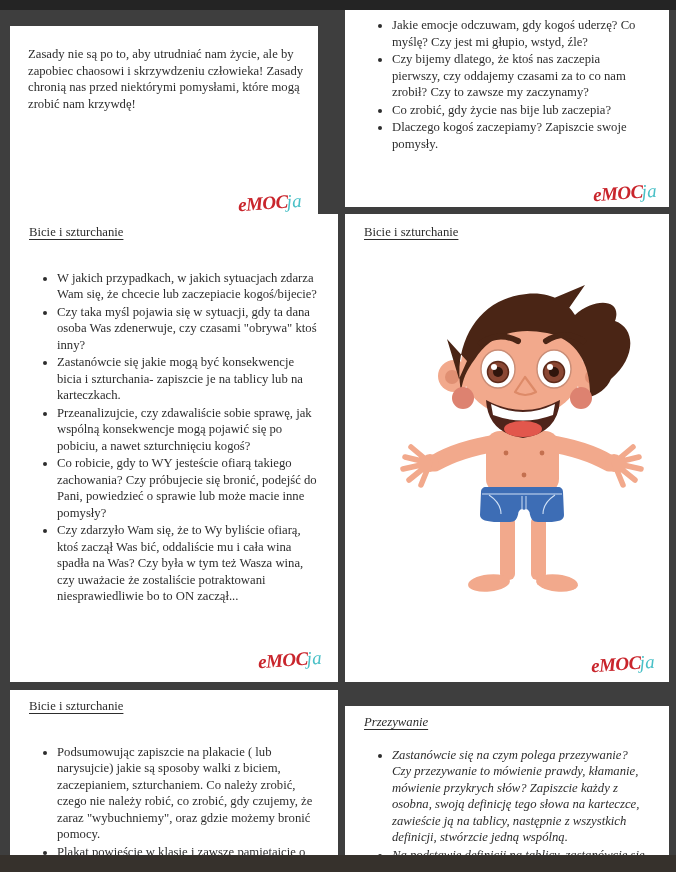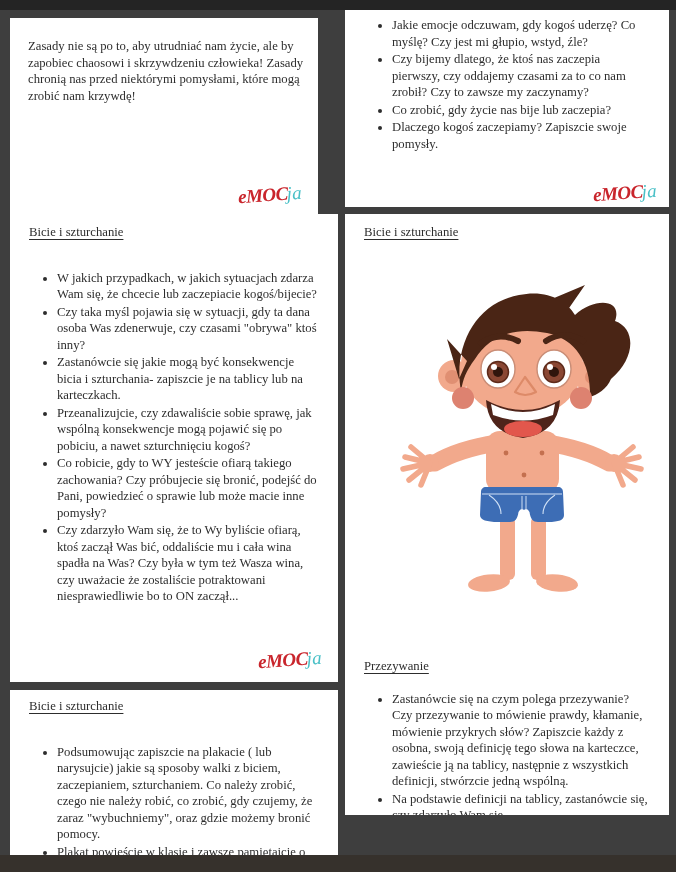--- a/index.html
+++ b/index.html
@@ -4,26 +4,26 @@
 <style>
   html,body{margin:0;padding:0;}
   body{width:676px;height:872px;overflow:hidden;background:#3e3e3e;}
   .stage{position:relative;width:676px;height:872px;background:#3e3e3e;
          font-family:"Liberation Serif", serif;}
   .topbar{position:absolute;left:0;top:0;width:676px;height:10px;background:#242424;}
   .bottombar{position:absolute;left:0;top:855px;width:676px;height:17px;background:#36312c;}
 
   .card{position:absolute;background:#ffffff;overflow:hidden;color:#2d2d2d;
         font-size:12.7px;line-height:16.5px;}
-  .card-tl{left:10px;top:18px;width:308px;height:197px;}
+  .card-tl{left:10px;top:26px;width:308px;height:197px;}
   .card-tr{left:345px;top:10px;width:324px;height:197px;}
   .card-ml{left:10px;top:214px;width:328px;height:468px;}
   .card-mr{left:345px;top:214px;width:324px;height:468px;}
   .card-bl{left:10px;top:690px;width:328px;height:165px;}
-  .card-br{left:345px;top:650px;width:324px;height:165px;}
+  .card-br{left:345px;top:706px;width:324px;height:165px;font-style:italic;}
 
   .inner{padding:8px 14px 0 16px;}
   .card-tr .inner{padding-top:0;}
   .card-bl .inner,.card-br .inner{padding-top:6px;}
 
   .title{display:inline-block;margin:2px 0 8px 3px;text-decoration:underline;
          text-underline-offset:3px;}
   .after-title{height:14px;}
   .card-br .after-title{height:1px;}
 

